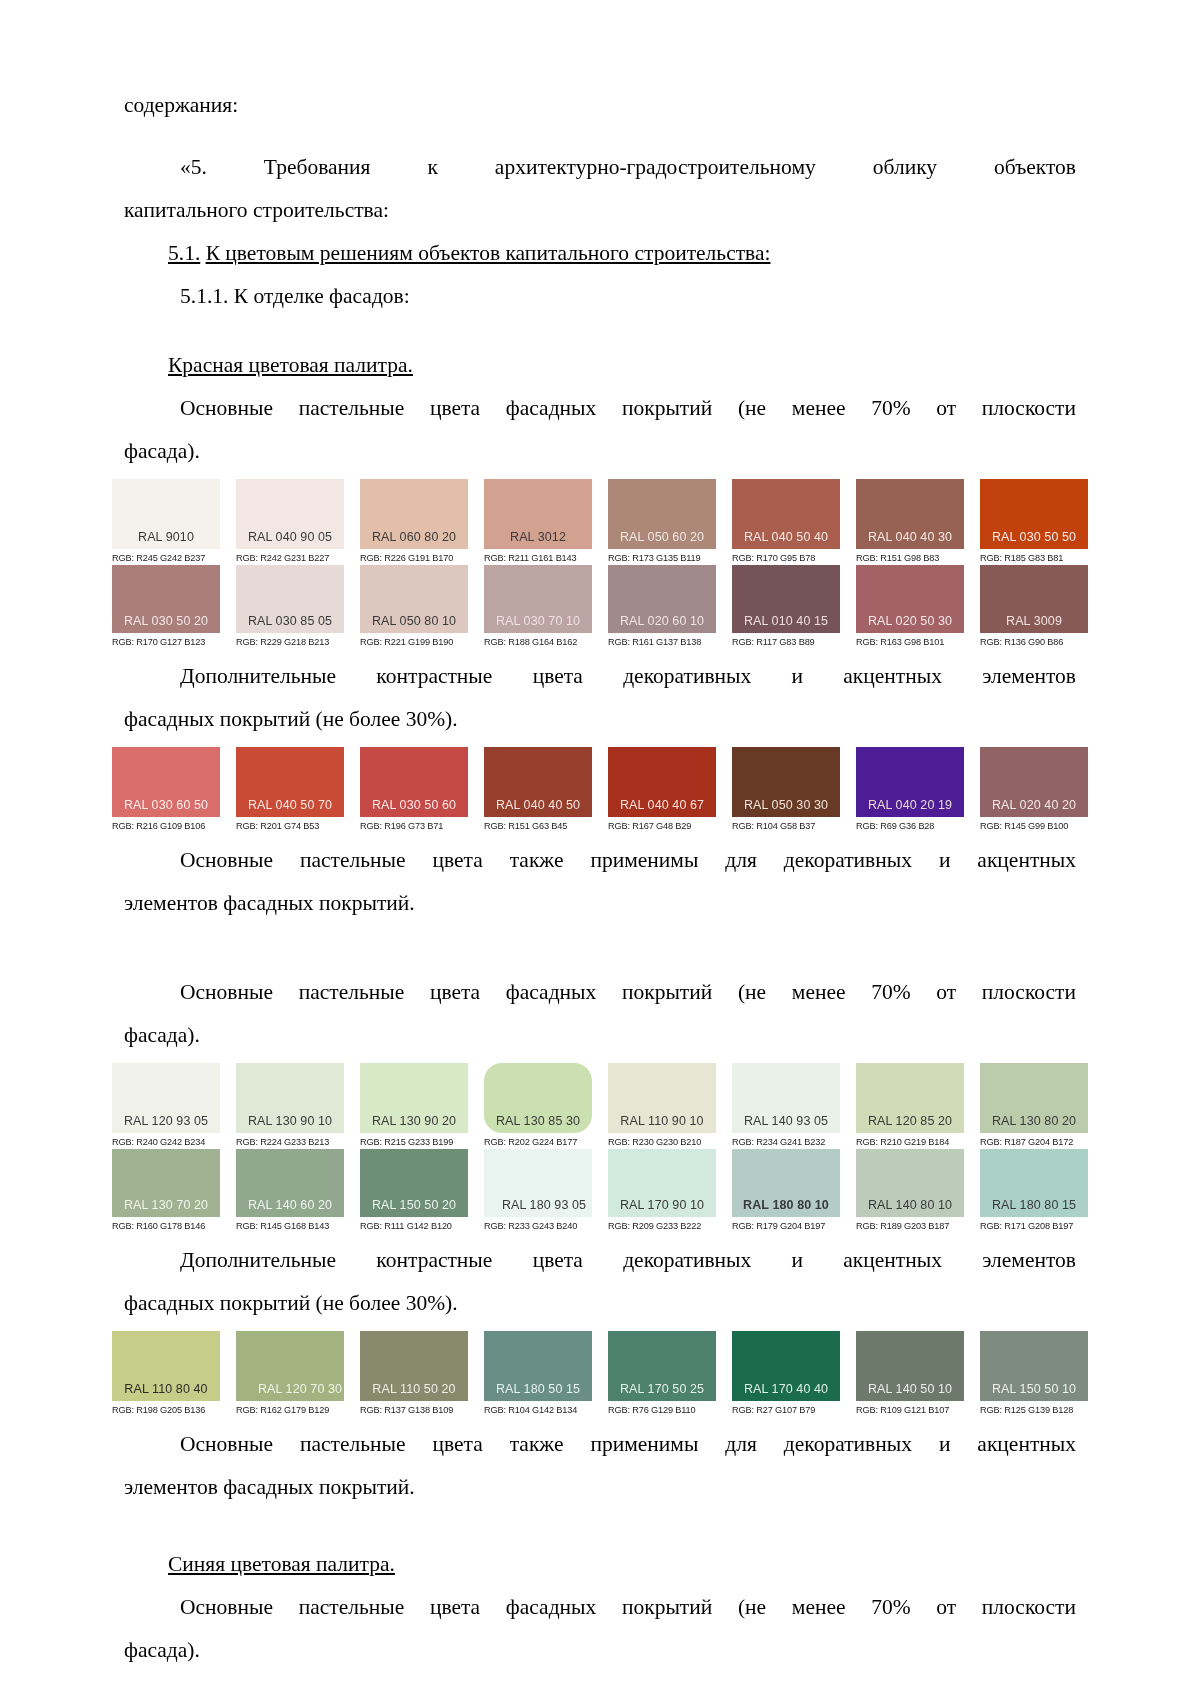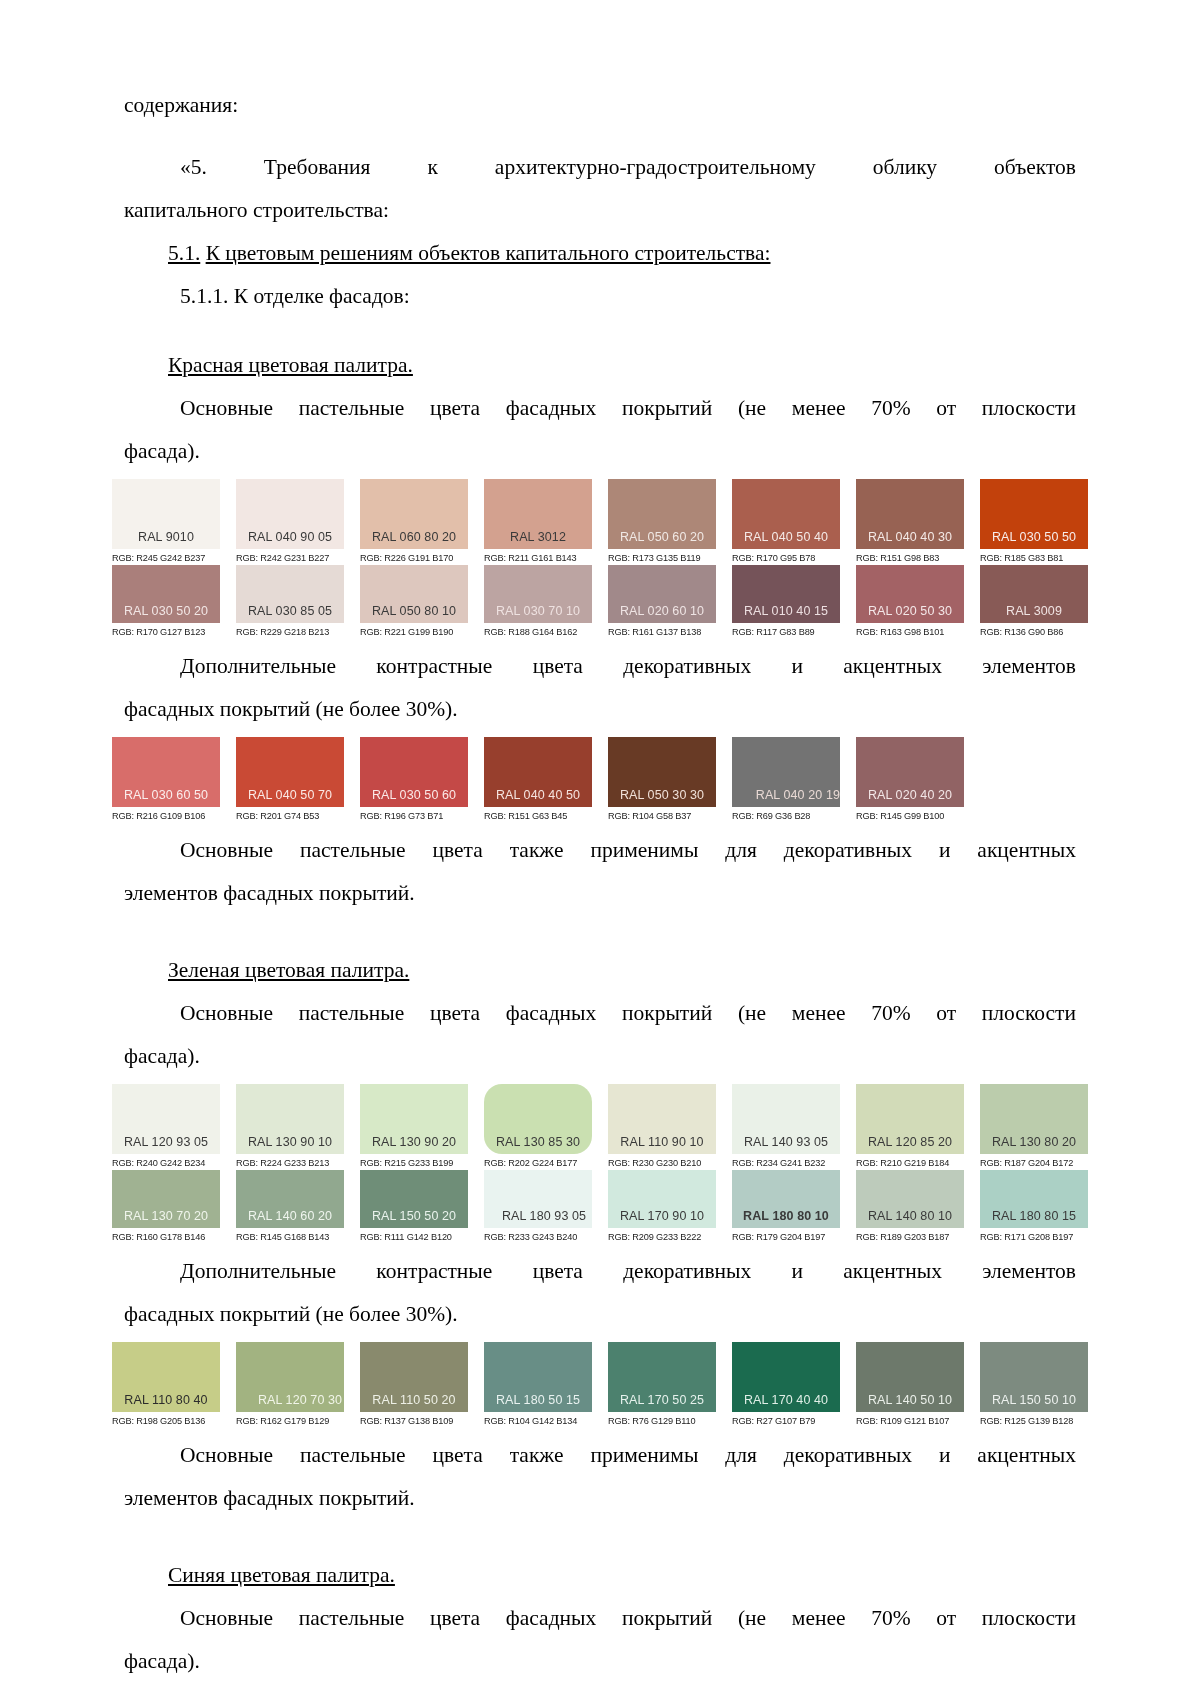--- a/index.html
+++ b/index.html
@@ -77,21 +77,21 @@
   }
   .rgb {
     font-family: "Liberation Sans", "DejaVu Sans", sans-serif;
     font-size: 9.2px;
     line-height: 14px;
     color: #1c1c1c;
     white-space: nowrap;
     padding-top: 2px;
     letter-spacing: -0.15px;
   }
-  .palette.row2 .swatch { height: 58px; }
+  .palette.row2 .swatch { height: 68px; }
   .palette-wrap { margin-top: 6px; }
   .palette-wrap.second { margin-top: 0px; }
 </style>
 </head>
 <body>
 
 <div class="page">
 
   <p>содержания:</p>
 
@@ -245,48 +245,51 @@
           </div>
           <div class="rgb">RGB: R196 G73 B71</div>
         </div>
         <div class="swatch-cell">
           <div class="swatch" style="background: rgb(151, 63, 45);">
             <span class="ral" style="color: rgb(246, 228, 223);">RAL 040 40 50</span>
           </div>
           <div class="rgb">RGB: R151 G63 B45</div>
         </div>
         <div class="swatch-cell">
+          <div class="swatch" style="background: rgb(167, 48, 29);">
+            <span class="ral" style="color: rgb(249, 226, 220);">RAL 040 40 67</span>
+          </div>
+          <div class="rgb">RGB: R167 G48 B29</div>
+        </div>
+        <div class="swatch-cell">
           <div class="swatch" style="background: rgb(104, 58, 37);">
             <span class="ral" style="color: rgb(240, 224, 216);">RAL 050 30 30</span>
           </div>
           <div class="rgb">RGB: R104 G58 B37</div>
         </div>
         <div class="swatch-cell">
-          <div class="swatch" style="background: #737373; justify-content: flex-end;">
+          <div class="swatch" style="background: #4c1d95;">
             <span class="ral" style="color: rgb(233, 218, 213);">RAL 040 20 19</span>
           </div>
           <div class="rgb">RGB: R69 G36 B28</div>
         </div>
         <div class="swatch-cell">
           <div class="swatch" style="background: rgb(145, 99, 100);">
             <span class="ral" style="color: rgb(243, 231, 231);">RAL 020 40 20</span>
           </div>
           <div class="rgb">RGB: R145 G99 B100</div>
         </div>
       </div>
   </div>
 
   <p class="indent justify-spread">Основные пастельные цвета также применимы для декоративных и акцентных</p>
   <p class="tight">элементов фасадных покрытий.</p>
 
   <div class="gap-l"></div>
 
-  <p class="sub-head">
-    <span>Зеленая цветовая палитра.</span>
-  </p>
 
   <p class="indent justify-spread">Основные пастельные цвета фасадных покрытий (не менее 70% от плоскости</p>
   <p class="tight">фасада).</p>
 
   <div class="palette-wrap">
     <div class="palette">
         <div class="swatch-cell">
           <div class="swatch" style="background: rgb(240, 242, 234);">
             <span class="ral" style="color: rgb(58, 58, 58);">RAL 120 93 05</span>
           </div>

